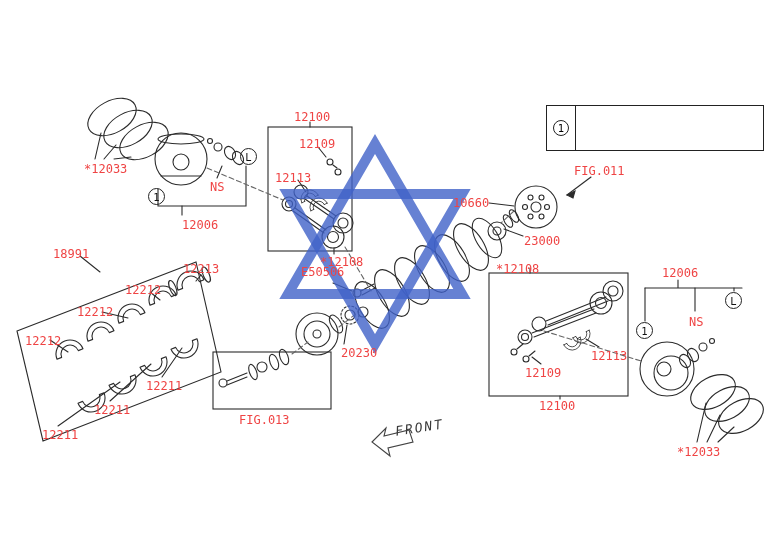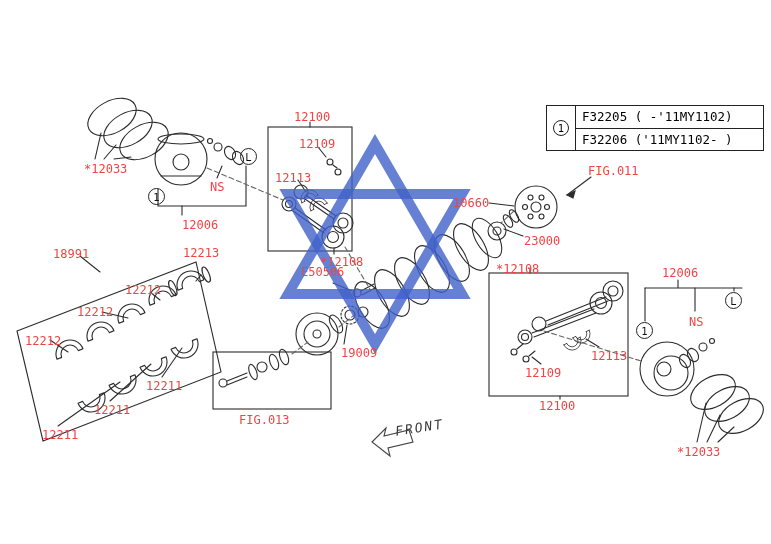--- a/index.html
+++ b/index.html
@@ -221,48 +221,44 @@
       <polygon points="375,144 462,294 288,294" stroke="#4061c8"></polygon>
       <polygon points="375,344 462,194 288,194" stroke="#4061c8"></polygon>
     </g>
   </svg>
 
 
   <div class="legend">
     <div class="cc">
       <span class="circ">1</span>
     </div>
-    <div class="rows">
-      <div class="row">F32205 ( -'11MY1102)</div>
-      <div class="row">F32206 ('11MY1102- )</div>
-    </div>
   </div>
 
   <div class="lbl" style="left:84px;top:162px">*12033</div>
   <div class="lbl" style="left:182px;top:218px">12006</div>
   <div class="lbl" style="left:210px;top:180px">NS</div>
   <div class="lbl" style="left:294px;top:110px">12100</div>
   <div class="lbl" style="left:299px;top:137px">12109</div>
   <div class="lbl" style="left:275px;top:171px">12113</div>
   <div class="lbl" style="left:320px;top:255px">*12108</div>
   <div class="lbl" style="left:301px;top:265px">E50506</div>
   <div class="lbl" style="left:453px;top:196px">10660</div>
   <div class="lbl" style="left:524px;top:234px">23000</div>
-  <div class="lbl" style="left:588px;top:164px">FIG.011</div>
+  <div class="lbl" style="left:574px;top:164px">FIG.011</div>
   <div class="lbl" style="left:496px;top:262px">*12108</div>
   <div class="lbl" style="left:662px;top:266px">12006</div>
   <div class="lbl" style="left:689px;top:315px">NS</div>
   <div class="lbl" style="left:591px;top:349px">12113</div>
   <div class="lbl" style="left:525px;top:366px">12109</div>
   <div class="lbl" style="left:539px;top:399px">12100</div>
   <div class="lbl" style="left:677px;top:445px">*12033</div>
-  <div class="lbl" style="left:341px;top:346px">19009</div>
+  <div class="lbl" style="left:341px;top:346px">20230</div>
   <div class="lbl" style="left:239px;top:413px">FIG.013</div>
   <div class="lbl" style="left:53px;top:247px">18991</div>
-  <div class="lbl" style="left:183px;top:246px">12213</div>
+  <div class="lbl" style="left:183px;top:262px">12213</div>
   <div class="lbl" style="left:125px;top:283px">12212</div>
   <div class="lbl" style="left:77px;top:305px">12212</div>
   <div class="lbl" style="left:25px;top:334px">12212</div>
   <div class="lbl" style="left:146px;top:379px">12211</div>
   <div class="lbl" style="left:94px;top:403px">12211</div>
   <div class="lbl" style="left:42px;top:428px">12211</div>
   <div class="front-label" style="left:395px;top:420px">FRONT</div>
 
   <span class="callout" style="left:148px;top:188px">1</span>
   <span class="callout" style="left:240px;top:148px">L</span>

